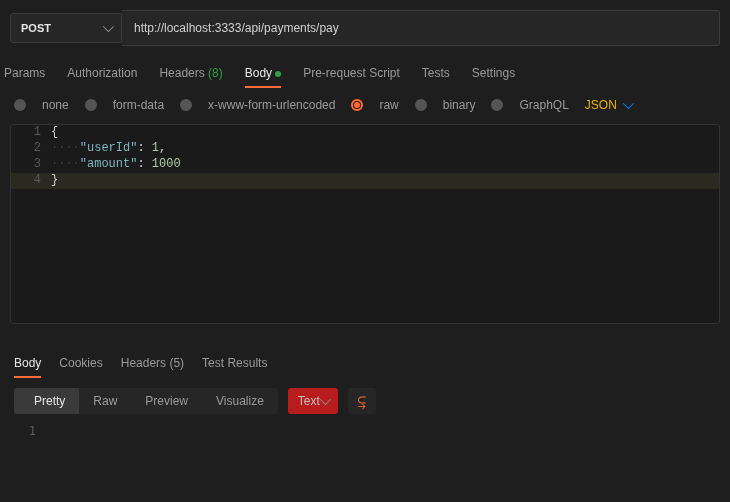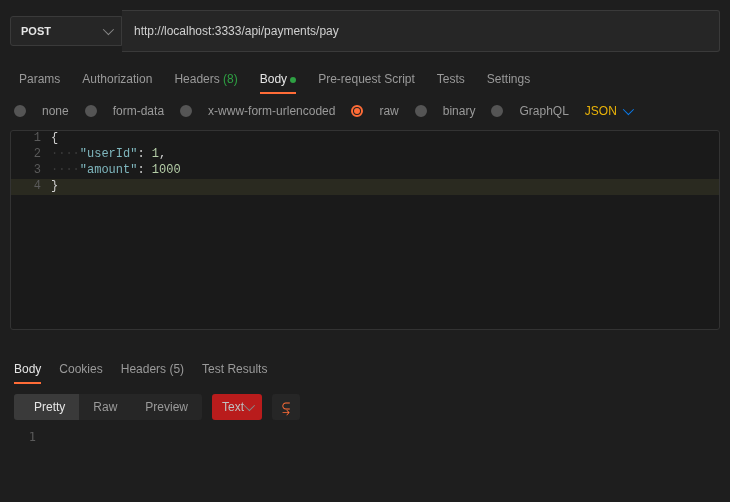--- a/index.html
+++ b/index.html
@@ -35,31 +35,31 @@
     width: 8px; height: 8px;
     border-right: 1.5px solid #888;
     border-bottom: 1.5px solid #888;
     transform: rotate(45deg) translateY(-2px);
   }
   .url-input {
     background: #262626;
     border: 1px solid #3a3a3a;
     border-left: none;
     border-radius: 0 3px 3px 0;
-    height: 42px;
+    height: 36px;
     flex: 1;
     display: flex;
     align-items: center;
     padding: 0 12px;
     color: #d0d0d0;
   }
   .tabs {
     display: flex;
     gap: 22px;
-    padding: 6px 14px 0 19px;
+    padding: 6px 14px 0 4px;
     color: #9a9a9a;
   }
   .tab {
     padding: 4px 0 8px 0;
     cursor: pointer;
     position: relative;
   }
   .tab.active {
     color: #e6e6e6;
   }
@@ -282,20 +282,21 @@
   <div class="resp-tab"><span>Cookies</span></div>
   <div class="resp-tab"><span>Headers</span> <span class="count">(5)</span></div>
   <div class="resp-tab"><span>Test Results</span></div>
 </div>
 
 <div class="resp-tools">
   <div class="seg">
     <div class="seg-btn active">Pretty</div>
     <div class="seg-btn">Raw</div>
     <div class="seg-btn">Preview</div>
+    <div class="seg-btn">Visualize</div>
   </div>
   <div class="type-dd">
     <span>Text</span>
     <span class="chev-down"></span>
   </div>
   <div class="wrap-btn">
     <span class="wrap-glyph">⥹</span>
   </div>
 </div>
 

